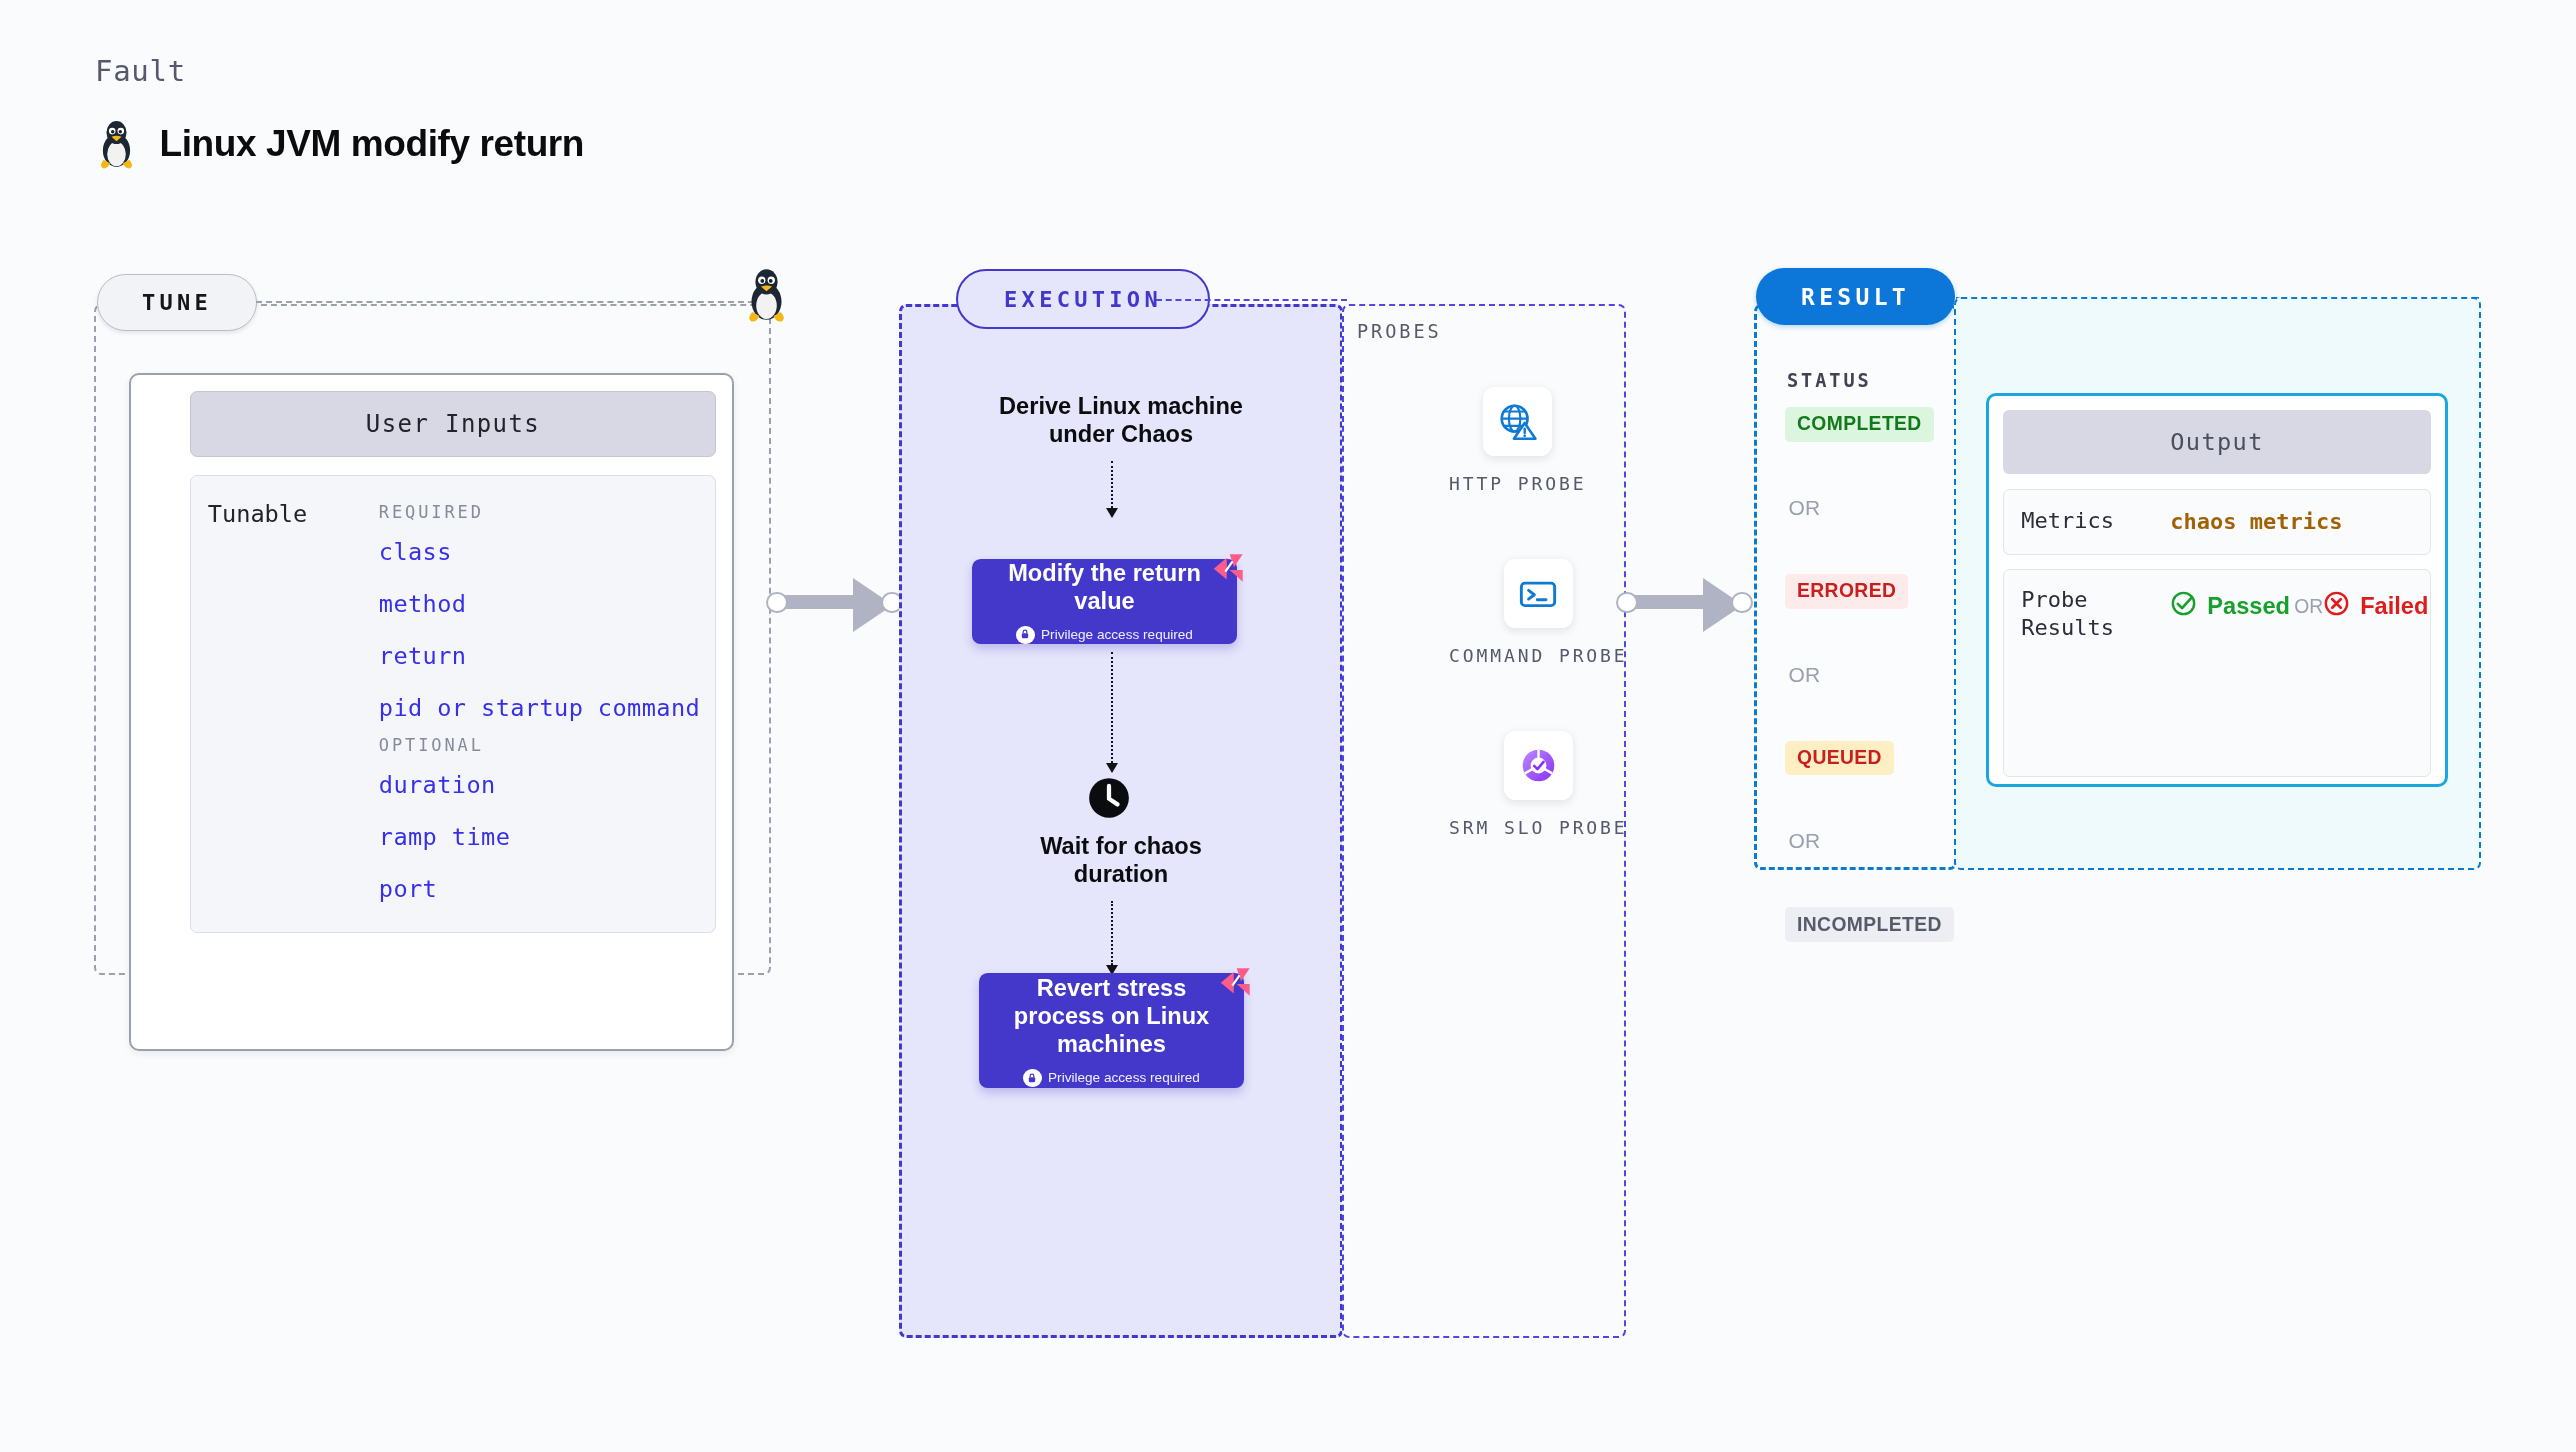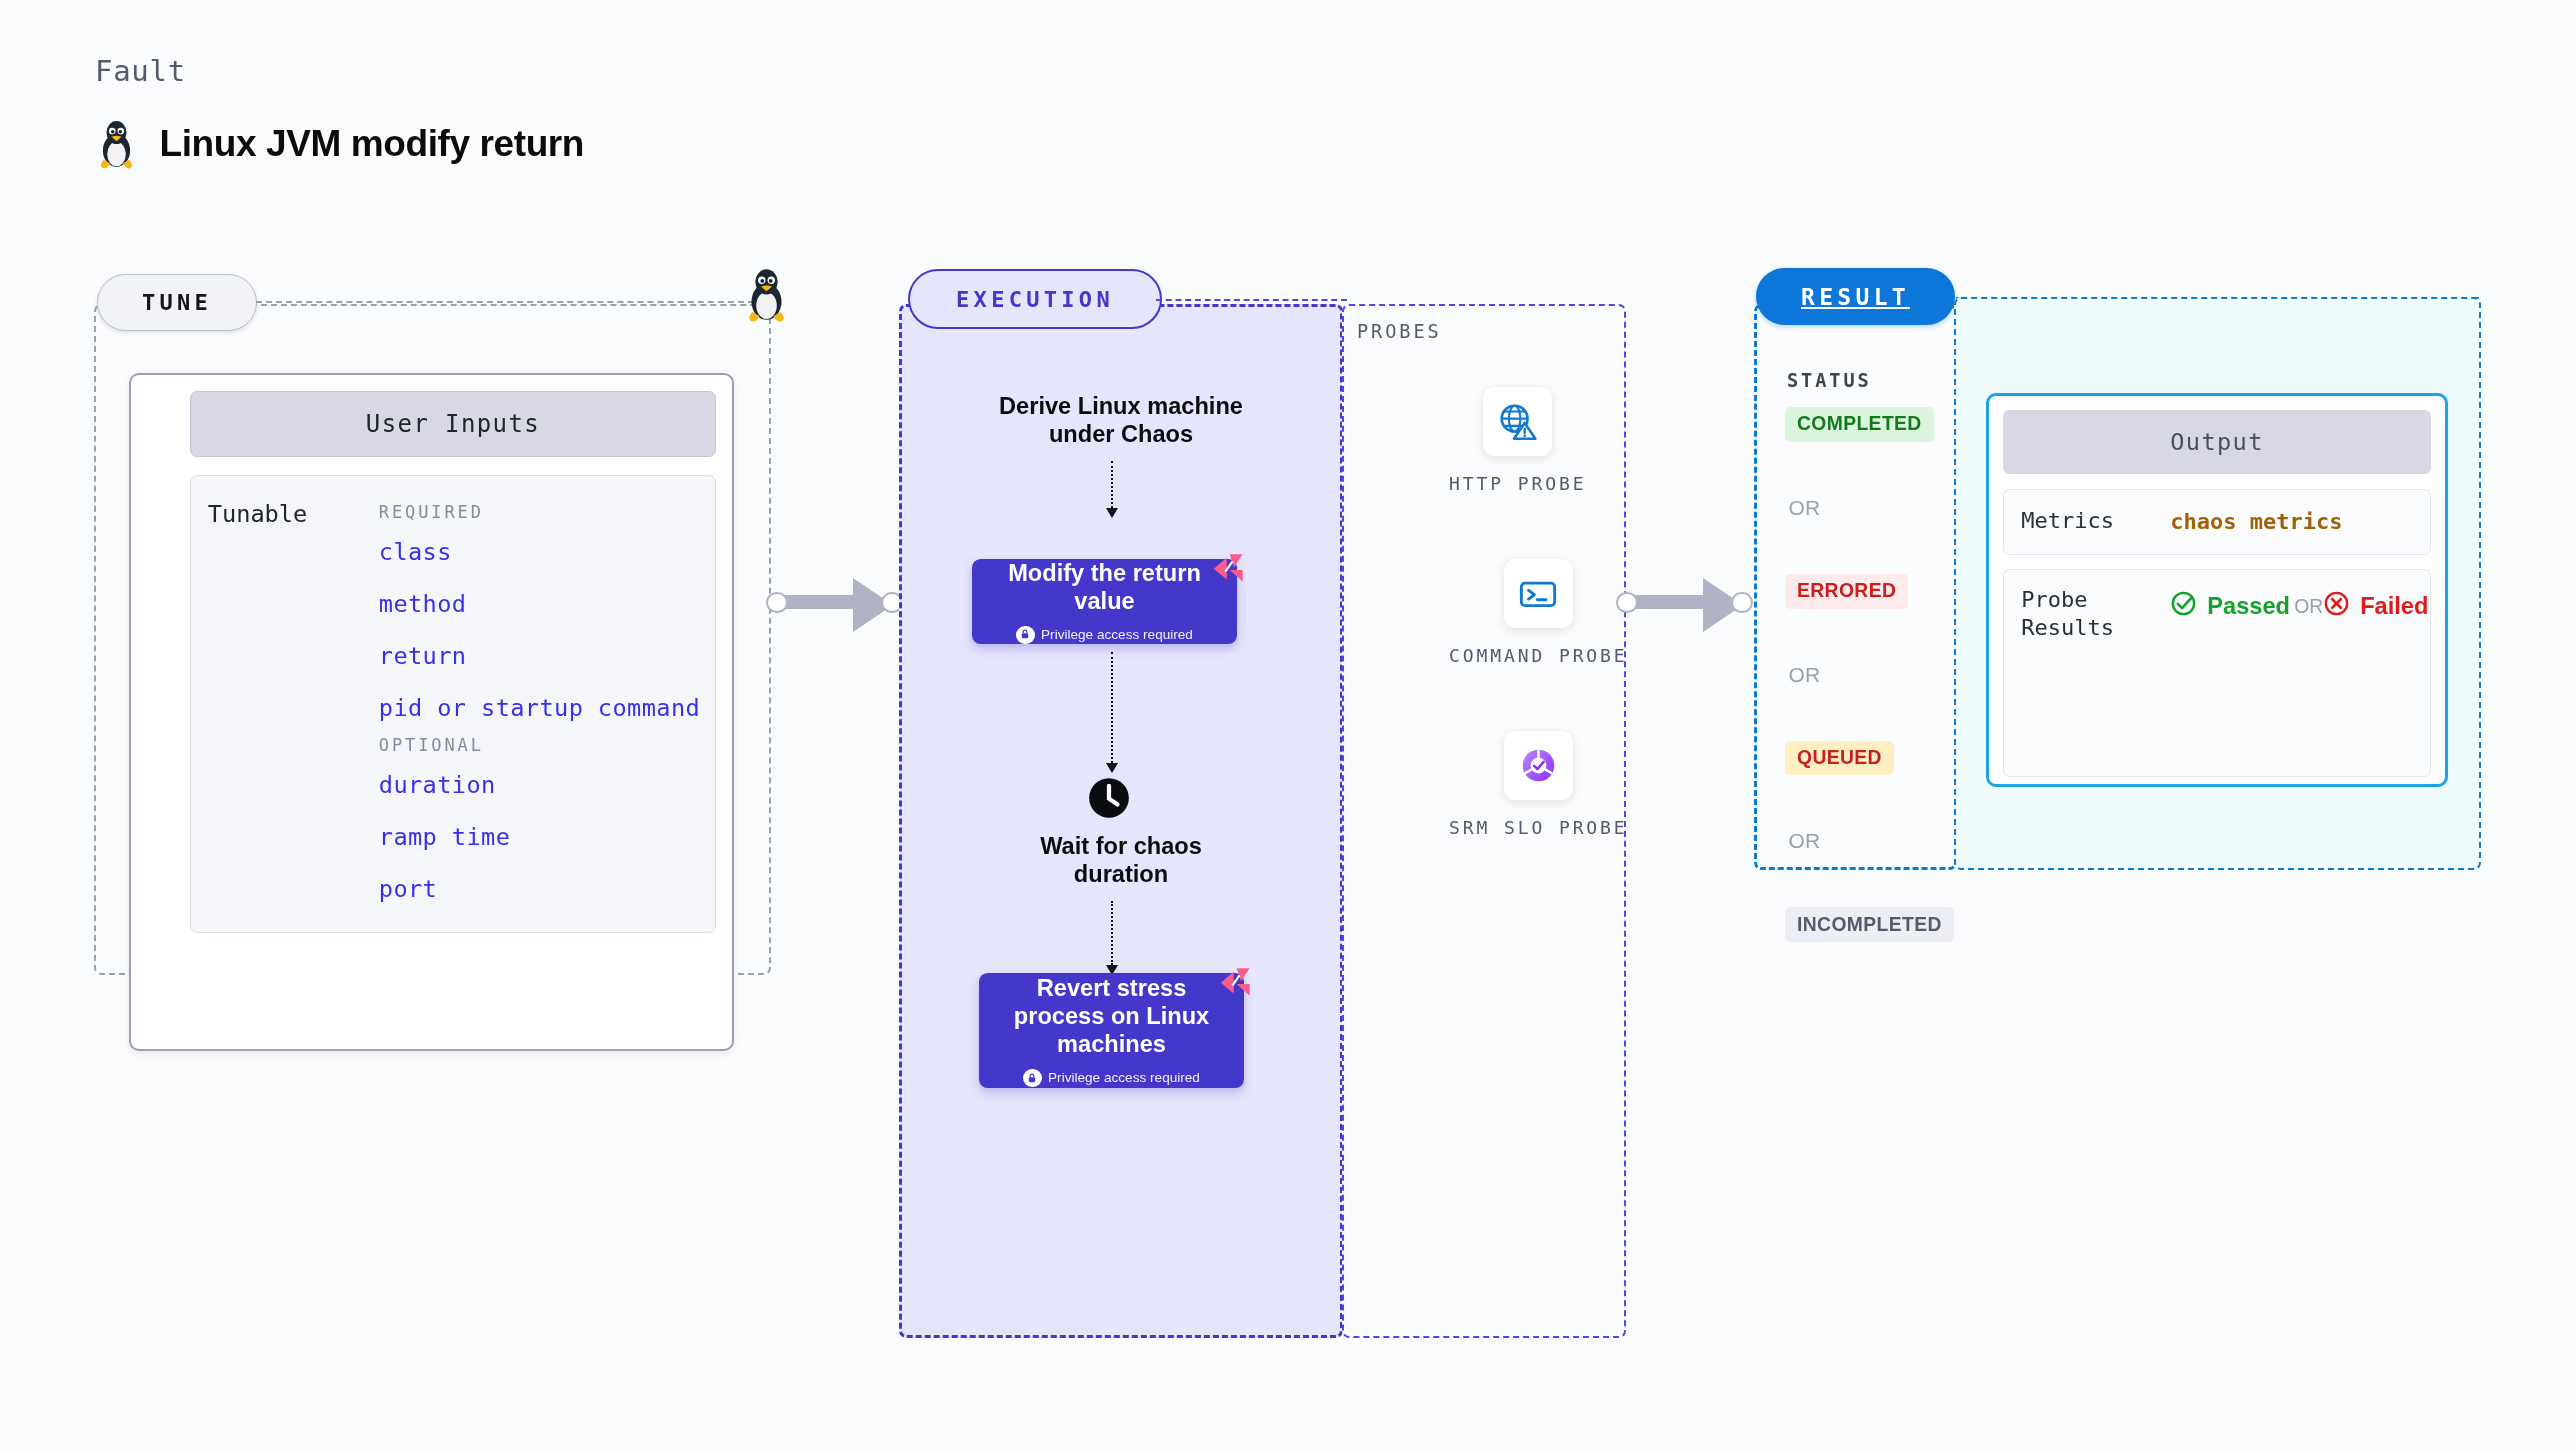--- a/index.html
+++ b/index.html
@@ -269,21 +269,21 @@
 
   <div class="conn" style="left:766px; top:573px; width:136px; height:64px;">
     <div class="conn-shaft" style="left:10px; top:22px; width:82px; height:14.3px;"></div>
     <div class="conn-head" style="left:87px; top:5px;"></div>
     <div class="conn-dot" style="left:0px; top:18.6px;"></div>
     <div class="conn-dot" style="left:115px; top:18.6px;"></div>
   </div>
 
   <div class="panel dashed-indigo-thick" style="left:899px; top:304px; width:444px; height:1034px;"></div>
 
-  <div class="pill pill-exec" style="left:908px; top:269px; width:254px; height:60px; font-size:22px;">
+  <div class="pill pill-exec" style="left:956px; top:269px; width:254px; height:60px; font-size:22px;">
     <span>EXECUTION</span>
   </div>
   <div class="panel" style="left:1156px; top:299px; width:191px; height:0; border-top:2.9px dashed #4f46e5;"></div>
 
   <div class="flow-text" style="left:992px; top:393px; width:258px;">Derive Linux machine under Chaos</div>
   <div class="dotted-arrow" style="left:1106px; top:461px;">
     <div class="dotted-line" style="height:47px;"></div>
       <div class="arrow-head"></div>
   </div>
 
@@ -396,21 +396,21 @@
 
   <div class="conn" style="left:1616px; top:573px; width:136px; height:64px;">
     <div class="conn-shaft" style="left:10px; top:22px; width:82px; height:14.3px;"></div>
     <div class="conn-head" style="left:87px; top:5px;"></div>
     <div class="conn-dot" style="left:0px; top:18.6px;"></div>
     <div class="conn-dot" style="left:115px; top:18.6px;"></div>
   </div>
 
   <div class="panel dashed-blue-thick" style="left:1754px; top:304px; width:203px; height:566px;"></div>
 
-  <div class="pill pill-result" style="left:1756px; top:268px; width:199px; height:57px; font-size:23px;text-decoration:underline;">
+  <div class="pill pill-result" style="left:1756px; top:268px; width:199px; height:57px; font-size:23px;">
     <span>RESULT</span>
   </div>
   <div class="panel" style="left:1956px; top:297px; width:523px; height:0; border-top:3.6px dashed #0b7ad1;"></div>
 
   <div class="status-title" style="left:1787px; top:370px;">STATUS</div>
 
   <div class="status-col" style="left:1785px; top:407px;">
     <span class="status-badge st-completed">COMPLETED</span>
     <span class="or-text">OR</span>
     <span class="status-badge st-errored">ERRORED</span>

